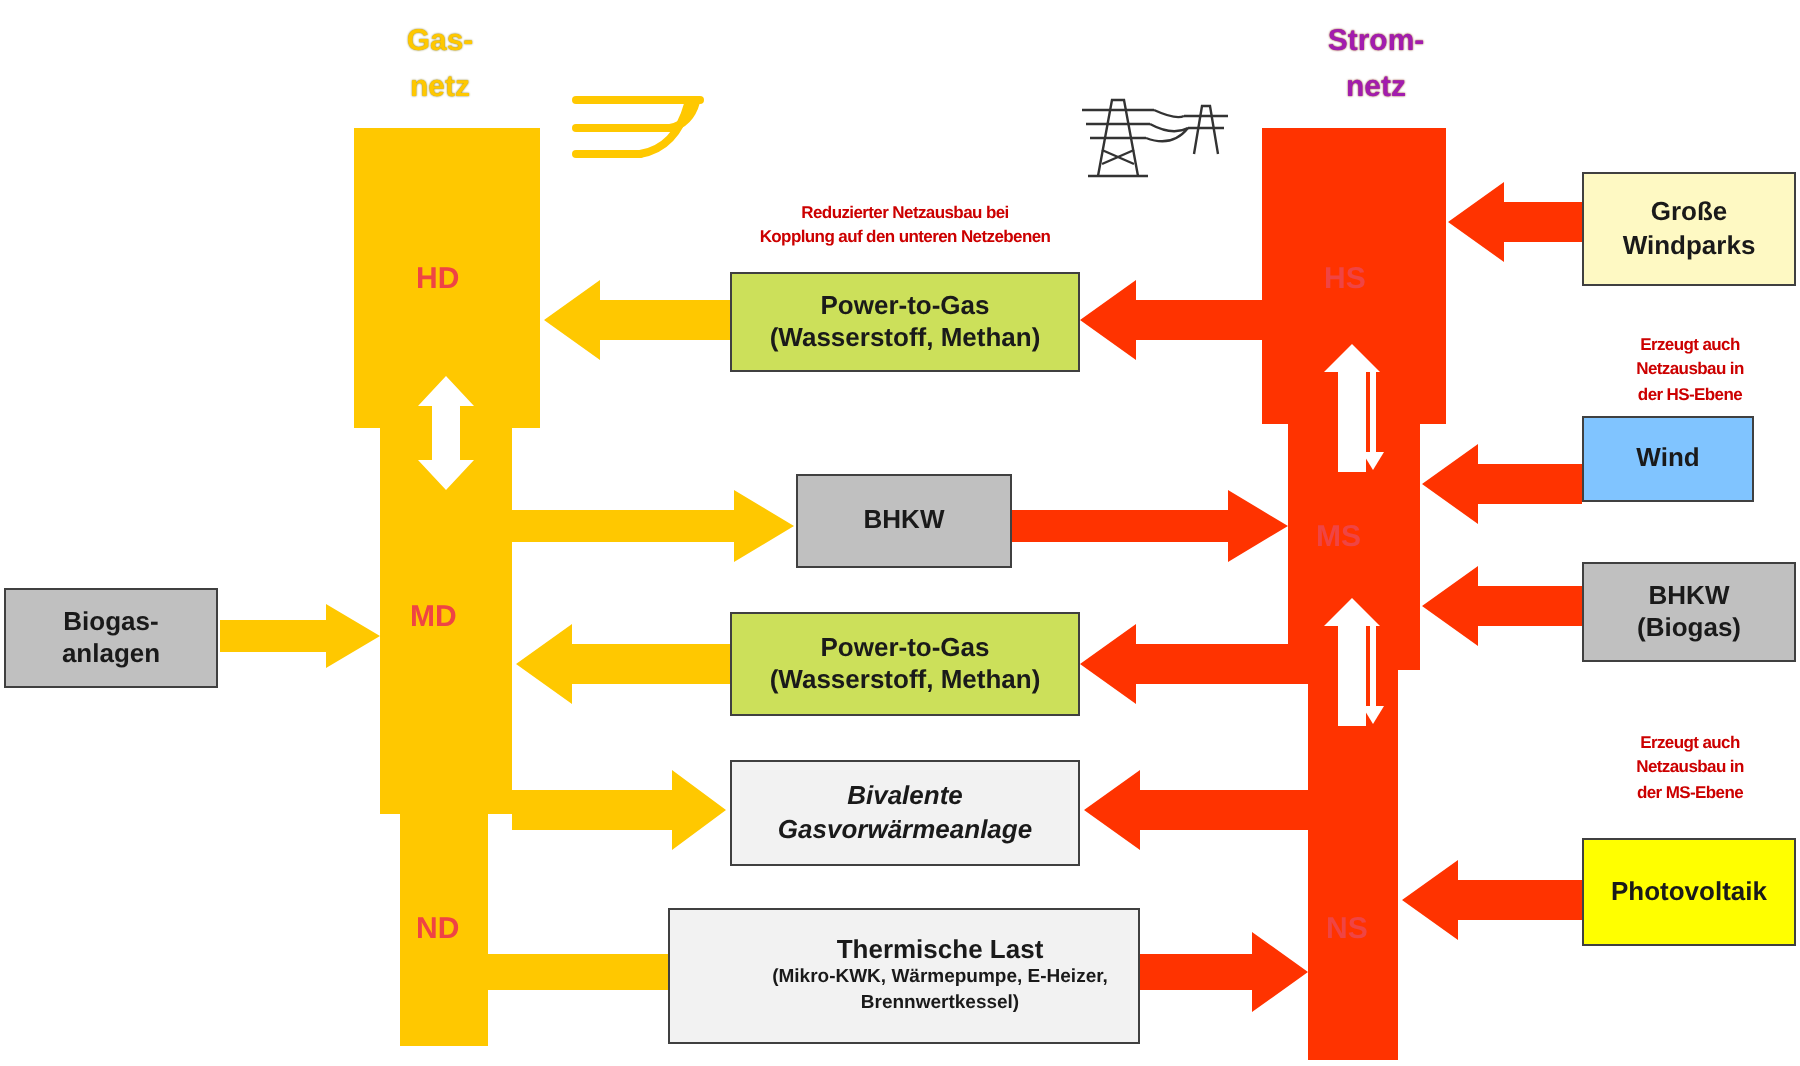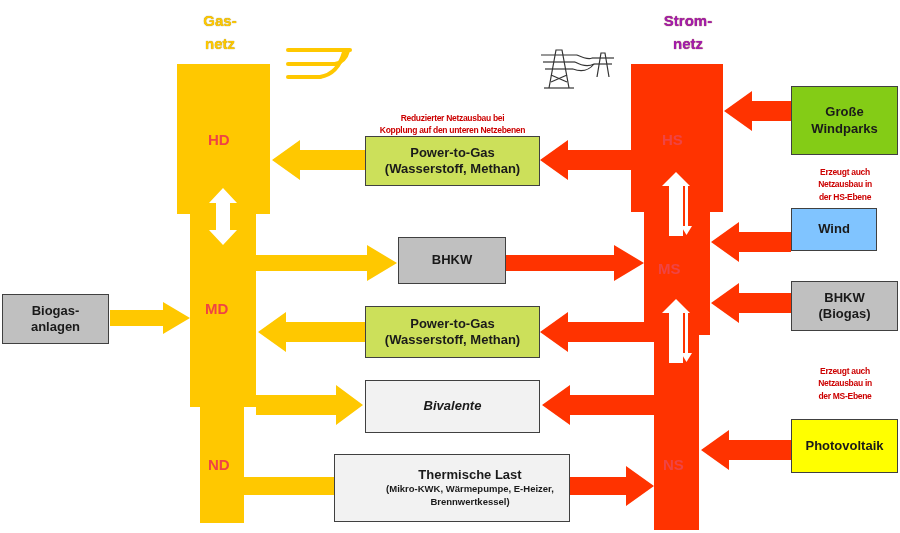--- a/index.html
+++ b/index.html
@@ -110,21 +110,21 @@
   <div>netz</div>
 </div>
 
 <div class="level" style="left:208px; top:131px;">HD</div>
 <div class="level" style="left:205px; top:300px;">MD</div>
 <div class="level" style="left:208px; top:456px;">ND</div>
 <div class="level" style="left:662px; top:131px;">HS</div>
 <div class="level" style="left:658px; top:260px;">MS</div>
 <div class="level" style="left:663px; top:456px;">NS</div>
 
-<div class="note" style="left:335px; top:112px; width:235px;">
+<div class="note" style="left:335px; top:100px; width:235px;">
   <div>Reduzierter Netzausbau bei</div>
   <div>Kopplung auf den unteren Netzebenen</div>
 </div>
 <div class="note" style="left:790px; top:166px; width:110px;">
   <div>Erzeugt auch</div>
   <div>Netzausbau in</div>
   <div>der HS-Ebene</div>
 </div>
 <div class="note" style="left:790px; top:365px; width:110px;">
   <div>Erzeugt auch</div>
@@ -138,33 +138,34 @@
 </div>
 <div class="box" style="left:398px; top:237px; width:108px; height:47px; background:#C0C0C0; font-size:13px;">
   <div>BHKW</div>
 </div>
 <div class="box" style="left:365px; top:306px; width:175px; height:52px; background:#CCE05A; font-size:13px;">
   <div>Power-to-Gas</div>
   <div>(Wasserstoff, Methan)</div>
 </div>
 <div class="box" style="left:365px; top:380px; width:175px; height:53px; background:#F2F2F2; font-size:13px;font-style:italic;">
   <div>Bivalente</div>
+  <div>Gasvorwärmeanlage</div>
 </div>
 <div class="box" style="left:334px; top:454px; width:236px; height:68px; background:#F2F2F2; font-size:13px;padding-left:36px;">
   <div>Thermische Last</div>
   <div class="small">(Mikro-KWK, Wärmepumpe, E-Heizer,</div>
   <div class="small">Brennwertkessel)</div>
 </div>
 
 <div class="box" style="left:2px; top:294px; width:107px; height:50px; background:#C0C0C0; font-size:13px;">
   <div>Biogas-</div>
   <div>anlagen</div>
 </div>
 
-<div class="box" style="left:791px; top:86px; width:107px; height:69px; background:#84cc16; font-size:13px;">
+<div class="box" style="left:791px; top:86px; width:107px; height:57px; background:#fef9c3; font-size:13px;">
   <div>Große</div>
   <div>Windparks</div>
 </div>
 <div class="box" style="left:791px; top:208px; width:86px; height:43px; background:#80C4FF; font-size:13px;">
   <div>Wind</div>
 </div>
 <div class="box" style="left:791px; top:281px; width:107px; height:50px; background:#C0C0C0; font-size:13px;">
   <div>BHKW</div>
   <div>(Biogas)</div>
 </div>

